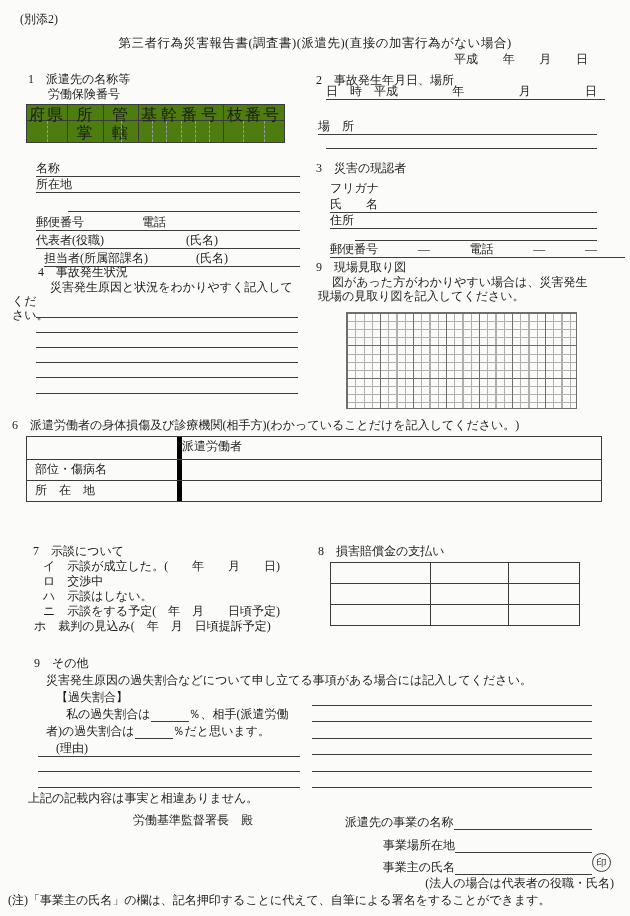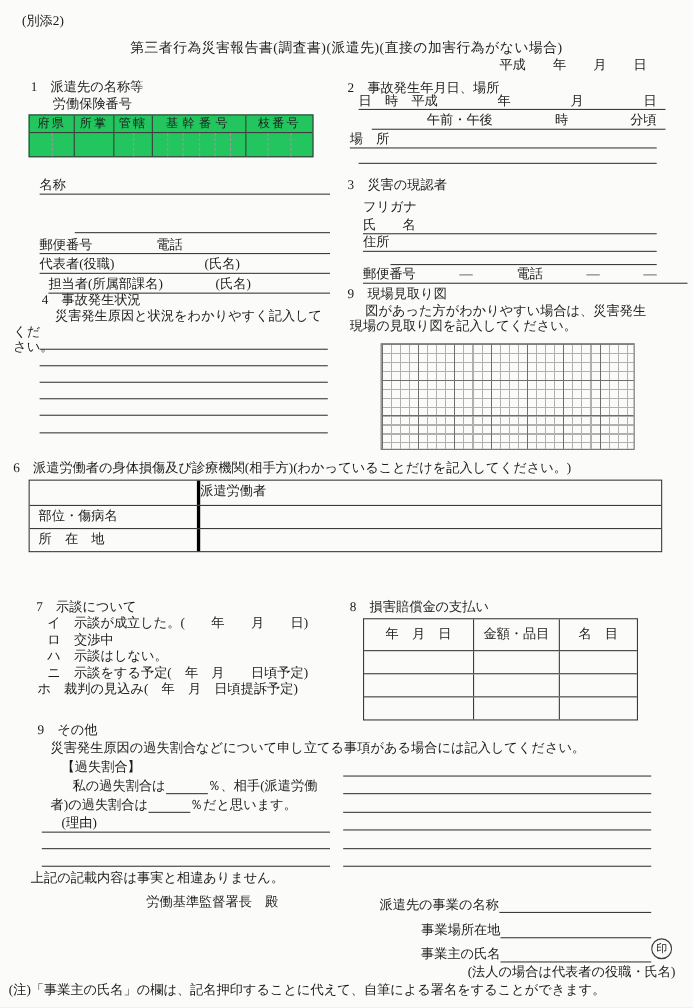--- a/index.html
+++ b/index.html
@@ -12,34 +12,34 @@
   .txt{position:absolute;white-space:nowrap;}
   .pre{white-space:pre-line;}
   .title{position:absolute;top:36px;left:0;width:100%;text-align:center;font-size:12.5px;letter-spacing:.5px;}
   .drow{position:absolute;display:flex;justify-content:space-between;text-align:right;}
   
   .frow{position:absolute;display:flex;align-items:flex-end;border-bottom:1px solid #3c3c3c;height:16px;}
   .frow.sb{justify-content:space-between;}
   .uline{position:absolute;height:0;border-bottom:1px solid #3c3c3c;}
   .blank{display:inline-block;height:12px;border-bottom:1px solid #3c3c3c;vertical-align:bottom;}
   
-  .tins{position:absolute;left:26px;top:104px;width:257px;border:1px solid #3c3c3c;font-size:11px;background:#22c55e;}
+  .tins{position:absolute;left:26px;top:104px;width:257px;border:1px solid #3c3c3c;font-size:16px;background:#4d7c0f;}
   .tins .hr{display:flex;height:15px;border-bottom:1px solid #3c3c3c;}
   .tins .hc{border-right:1px solid #3c3c3c;text-align:center;letter-spacing:2px;padding-top:1px;box-sizing:border-box;}
   .tins .hc.wide{letter-spacing:4px;}
   .tins .hc.last,.tins .dc.last{border-right:none;}
   .tins .dr{display:flex;height:21px;}
   .tins .dc{border-right:1px solid #3c3c3c;display:flex;box-sizing:border-box;}
   .tins .sub{flex:1;}
   .tins .sub.d{border-left:1px dashed #9a9a9a;}
   
   .t6{position:absolute;left:26px;top:436px;width:576px;border:1px solid #3c3c3c;box-sizing:border-box;background:#fbfbfa;}
   .t6 .row{display:flex;}
   .t6 .row+.row{border-top:1px solid #3c3c3c;}
-  .t6 .cl{width:155px;border-right:3px solid #000000;box-sizing:border-box;padding:3px 0 0 8px;}
+  .t6 .cl{width:155px;border-right:5px solid #000000;box-sizing:border-box;padding:3px 0 0 8px;}
   .t6 .cr{flex:1;padding-top:3px;font-family:Liberation Serif, serif;}
   .t6 .hrow{height:22px;}
   .t6 .brow{height:20px;}
   
   .t8{position:absolute;left:330px;top:562px;width:250px;border:1px solid #3c3c3c;box-sizing:border-box;background:#fbfbfa;}
   .t8 .row{display:flex;}
   .t8 .row+.row{border-top:1px solid #3c3c3c;}
   .t8 .c1{width:100px;}
   .t8 .c2{width:78px;}
   .t8 .c3{flex:1;}
@@ -119,20 +119,23 @@
           <span class="sub"></span>
           <span class="sub d"></span>
           <span class="sub d"></span>
         </div>
     </div>
   </div>
 
   <div class="frow" style="left:36px;top:160px;width:264px">
     <span>名称</span>
   </div>
+  <div class="frow" style="left:36px;top:176px;width:264px">
+    <span>所在地</span>
+  </div>
   <div class="uline" style="left:68px;top:211px;width:232px"></div>
   <div class="frow" style="left:36px;top:214px;width:264px">
     <span>郵便番号</span>
     <span style="margin-left:58px">電話</span>
   </div>
   <div class="frow" style="left:36px;top:232px;width:264px">
     <span>代表者(役職)</span>
     <span style="margin-left:82px">(氏名)</span>
   </div>
   <div class="frow" style="left:44px;top:250px;width:256px">
@@ -150,25 +153,20 @@
   <div class="uline" style="left:36px;top:377px;width:262px"></div>
   <div class="uline" style="left:36px;top:393px;width:262px"></div>
 
   <div class="txt" style="left:316px;top:74px">2　事故発生年月日、場所</div>
   <div class="frow sb" style="left:326px;top:83px;width:271px;padding-right:8px">
     <span>日　時　平成</span>
     <span>年</span>
     <span>月</span>
     <span>日</span>
   </div>
-  <div class="frow sb" style="left:338px;top:101px;width:259px;padding-right:8px">
-    <span style="margin-left:50px">午前・午後</span>
-    <span>時</span>
-    <span>分頃</span>
-  </div>
   <div class="frow" style="left:318px;top:118px;width:279px">
     <span>場　所</span>
   </div>
   <div class="uline" style="left:326px;top:148px;width:271px"></div>
 
   <div class="txt" style="left:316px;top:162px">3　災害の現認者</div>
   <div class="txt" style="left:330px;top:182px">フリガナ</div>
   <div class="frow" style="left:330px;top:196px;width:267px">
     <span>氏　　名</span>
   </div>
@@ -207,25 +205,20 @@
 
   <div class="txt" style="left:33px;top:545px">7　示談について</div>
   <div class="txt" style="left:43px;top:560px">イ　示談が成立した。(　　年　　月　　日)</div>
   <div class="txt" style="left:43px;top:575px">ロ　交渉中</div>
   <div class="txt" style="left:43px;top:590px">ハ　示談はしない。</div>
   <div class="txt" style="left:43px;top:605px">ニ　示談をする予定(　年　月　　日頃予定)</div>
   <div class="txt" style="left:34px;top:620px">ホ　裁判の見込み(　年　月　日頃提訴予定)</div>
 
   <div class="txt" style="left:318px;top:545px">8　損害賠償金の支払い</div>
   <div class="t8">
-    <div class="row hrow">
-      <div class="c1">年　月　日</div>
-      <div class="c2">金額・品目</div>
-      <div class="c3">名　目</div>
-    </div>
     <div class="row brow">
       <div class="c1"></div>
       <div class="c2"></div>
       <div class="c3"></div>
     </div>
     <div class="row brow">
       <div class="c1"></div>
       <div class="c2"></div>
       <div class="c3"></div>
     </div>

